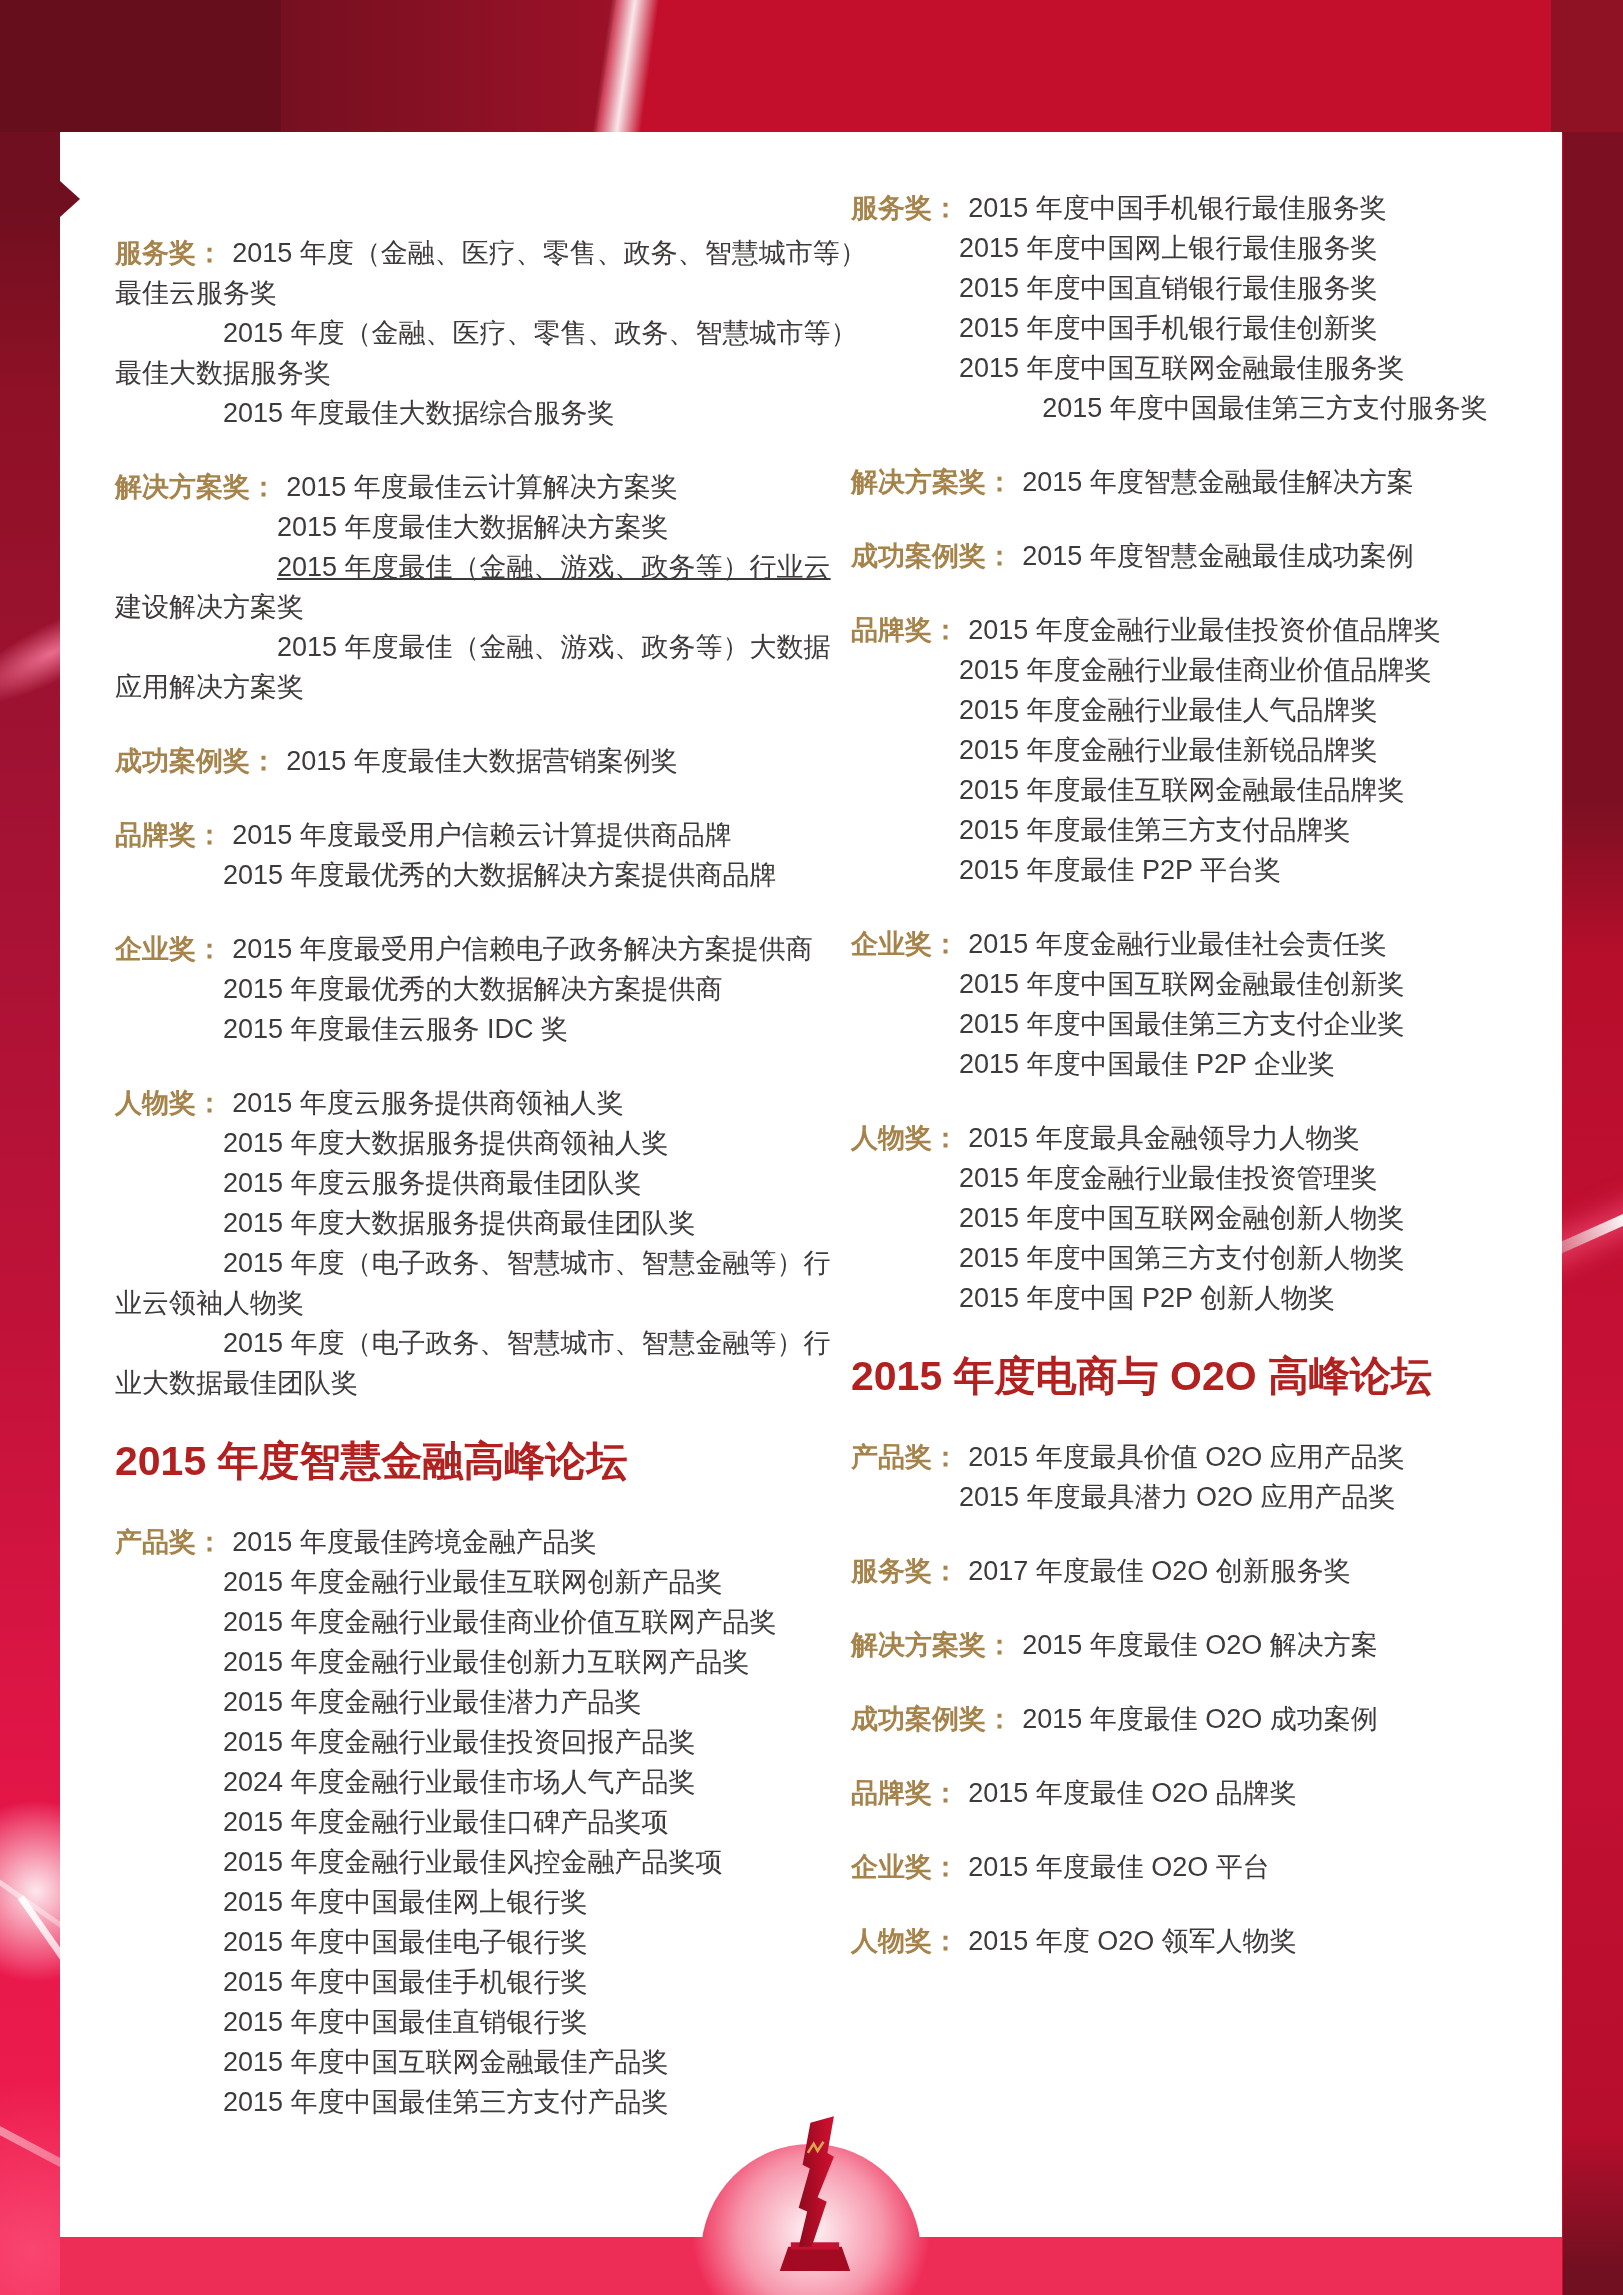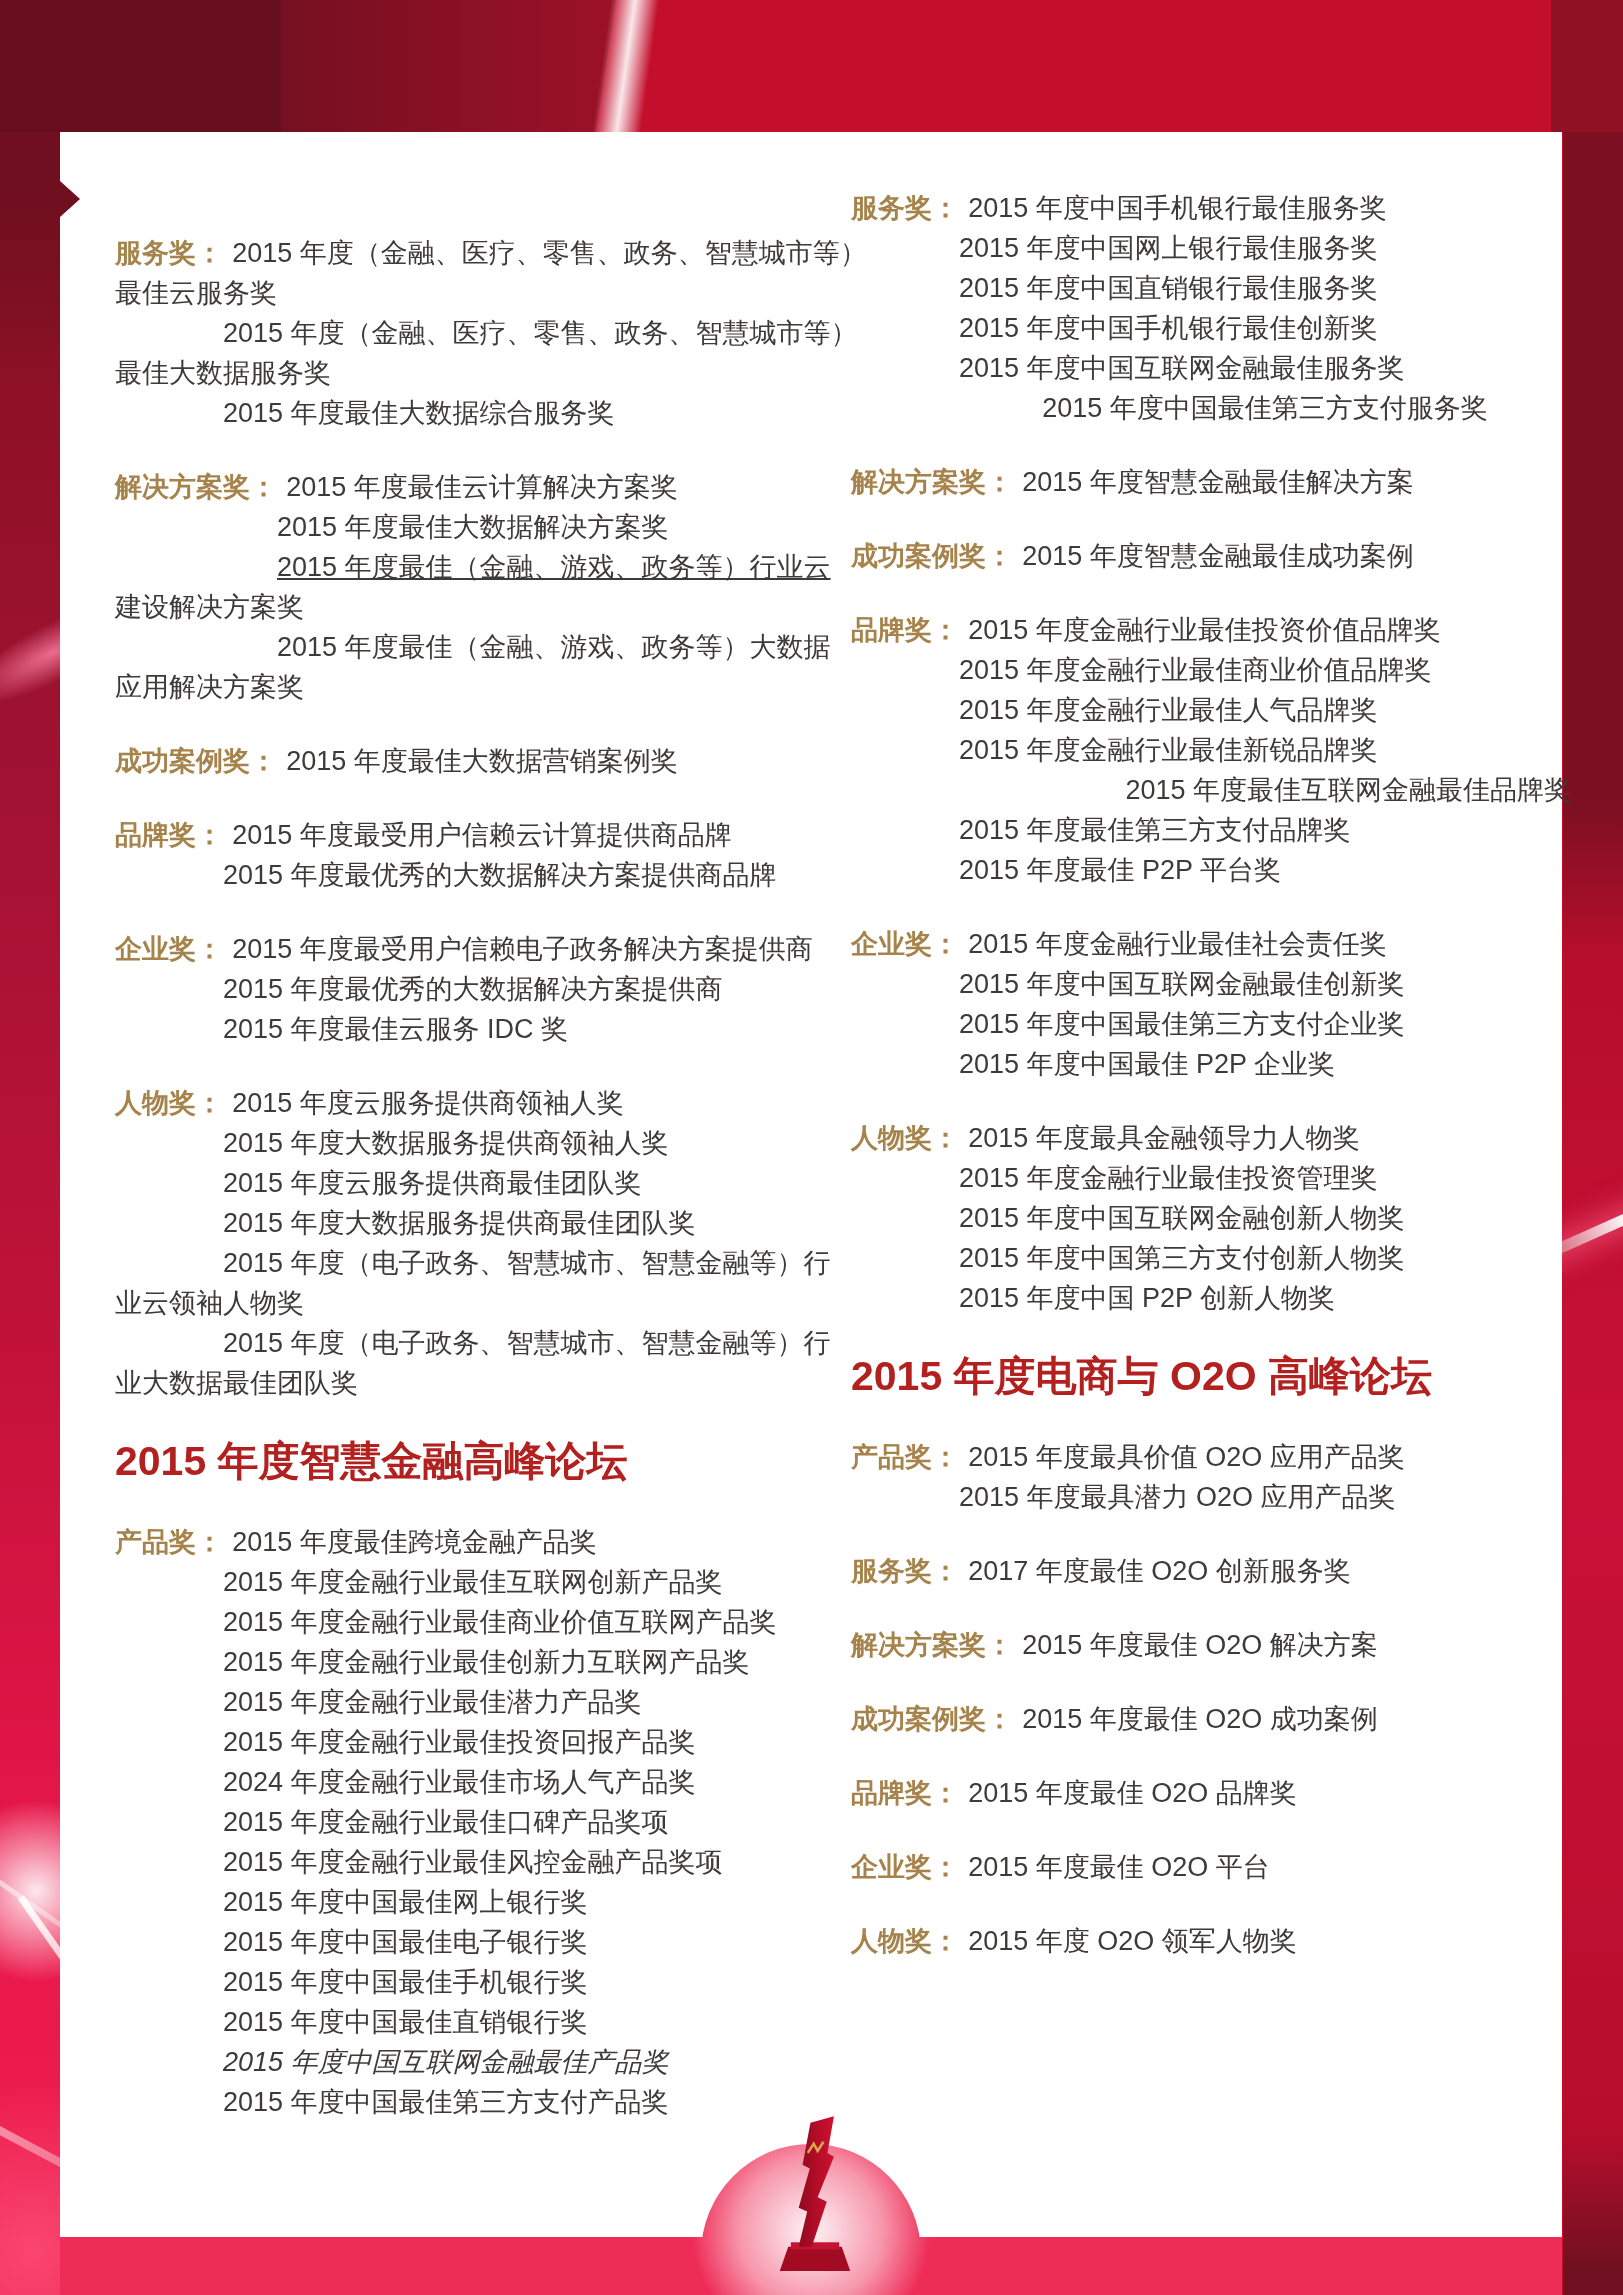--- a/index.html
+++ b/index.html
@@ -133,21 +133,21 @@
       <div class="award-line" style="padding-left: 4em;">2015 年度金融行业最佳创新力互联网产品奖</div>
       <div class="award-line" style="padding-left: 4em;">2015 年度金融行业最佳潜力产品奖</div>
       <div class="award-line" style="padding-left: 4em;">2015 年度金融行业最佳投资回报产品奖</div>
       <div class="award-line" style="padding-left: 4em;">2024 年度金融行业最佳市场人气产品奖</div>
       <div class="award-line" style="padding-left: 4em;">2015 年度金融行业最佳口碑产品奖项</div>
       <div class="award-line" style="padding-left: 4em;">2015 年度金融行业最佳风控金融产品奖项</div>
       <div class="award-line" style="padding-left: 4em;">2015 年度中国最佳网上银行奖</div>
       <div class="award-line" style="padding-left: 4em;">2015 年度中国最佳电子银行奖</div>
       <div class="award-line" style="padding-left: 4em;">2015 年度中国最佳手机银行奖</div>
       <div class="award-line" style="padding-left: 4em;">2015 年度中国最佳直销银行奖</div>
-      <div class="award-line" style="padding-left: 4em; font-style: italic;">2015 年度中国互联网金融最佳产品奖</div>
+      <div class="award-line" style="padding-left: 4em;">2015 年度中国互联网金融最佳产品奖</div>
       <div class="award-line" style="padding-left: 4em;">2015 年度中国最佳第三方支付产品奖</div>
     </div>
   </div>
 <div class="col col-right">
     <div class="award-block">
       <div class="award-line"><span class="award-label">服务奖：</span><span class="award-text">2015 年度中国手机银行最佳服务奖</span></div>
       <div class="award-line" style="padding-left: 4em;">2015 年度中国网上银行最佳服务奖</div>
       <div class="award-line" style="padding-left: 4em;">2015 年度中国直销银行最佳服务奖</div>
       <div class="award-line" style="padding-left: 4em;">2015 年度中国手机银行最佳创新奖</div>
       <div class="award-line" style="padding-left: 4em;">2015 年度中国互联网金融最佳服务奖</div>
@@ -157,21 +157,21 @@
       <div class="award-line"><span class="award-label">解决方案奖：</span><span class="award-text">2015 年度智慧金融最佳解决方案</span></div>
     </div>
     <div class="award-block">
       <div class="award-line"><span class="award-label">成功案例奖：</span><span class="award-text">2015 年度智慧金融最佳成功案例</span></div>
     </div>
     <div class="award-block">
       <div class="award-line"><span class="award-label">品牌奖：</span><span class="award-text">2015 年度金融行业最佳投资价值品牌奖</span></div>
       <div class="award-line" style="padding-left: 4em;">2015 年度金融行业最佳商业价值品牌奖</div>
       <div class="award-line" style="padding-left: 4em;">2015 年度金融行业最佳人气品牌奖</div>
       <div class="award-line" style="padding-left: 4em;">2015 年度金融行业最佳新锐品牌奖</div>
-      <div class="award-line" style="padding-left: 4em; text-align: right;">2015 年度最佳互联网金融最佳品牌奖</div>
+      <div class="award-line" style="padding-left: 4em;">2015 年度最佳互联网金融最佳品牌奖</div>
       <div class="award-line" style="padding-left: 4em;">2015 年度最佳第三方支付品牌奖</div>
       <div class="award-line" style="padding-left: 4em;">2015 年度最佳 P2P 平台奖</div>
     </div>
     <div class="award-block">
       <div class="award-line"><span class="award-label">企业奖：</span><span class="award-text">2015 年度金融行业最佳社会责任奖</span></div>
       <div class="award-line" style="padding-left: 4em;">2015 年度中国互联网金融最佳创新奖</div>
       <div class="award-line" style="padding-left: 4em;">2015 年度中国最佳第三方支付企业奖</div>
       <div class="award-line" style="padding-left: 4em;">2015 年度中国最佳 P2P 企业奖</div>
     </div>
     <div class="award-block">

